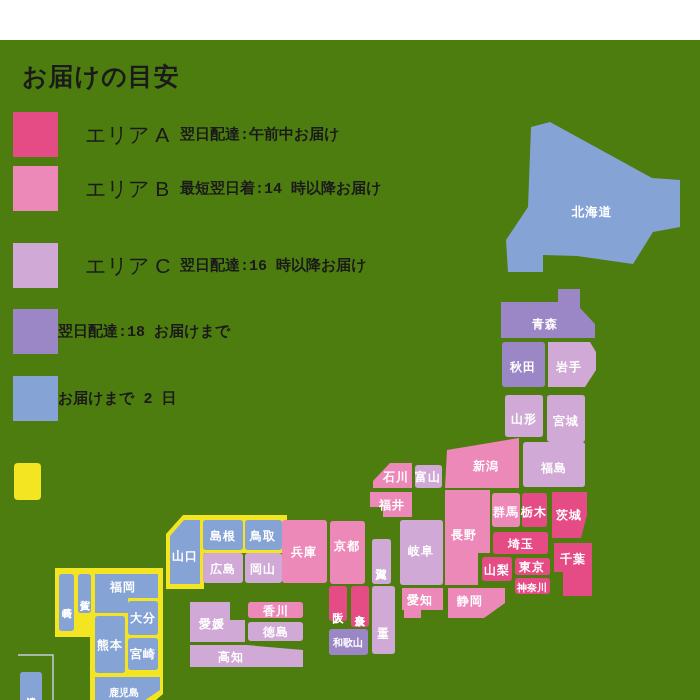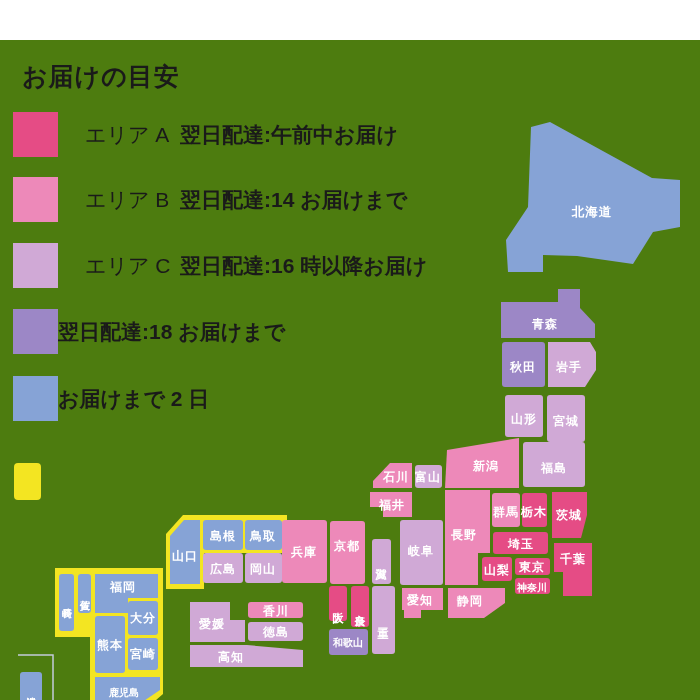--- a/index.html
+++ b/index.html
@@ -2,21 +2,21 @@
 <html><head>
 <meta charset="utf-8">
 <style>
   html,body{margin:0;padding:0;background:#fff;}
   .stage{position:relative;width:700px;height:700px;background:#4d7c0f;overflow:hidden;
          font-family:"Liberation Sans","DejaVu Sans",sans-serif;color:#1a1a1a;margin-top:40px;}
   .title{position:absolute;left:22px;top:20px;margin:0;font-size:25px;font-weight:bold;letter-spacing:1px;}
   .lrow{position:absolute;left:13px;height:45px;display:flex;align-items:center;}
   .swatch{width:45px;height:45px;flex:none;}
   .larea{margin-left:27px;width:95px;font-size:21px;font-weight:normal;flex:none;}
-  .ldesc{font-size:21px;font-weight:bold;white-space:nowrap;}
+  .ldesc{font-size:15px;font-weight:bold;white-space:nowrap;font-family:Liberation Mono, monospace;}
   .yrow{position:absolute;left:14px;top:423px;display:flex;align-items:flex-start;}
   .yswatch{width:27px;height:37px;border-radius:4px;flex:none;}
   .ytext{margin-left:23px;}
   .ylabel{font-size:17.5px;font-weight:bold;white-space:nowrap;}
   .ynote{font-size:12px;font-weight:bold;margin-top:3px;}
   svg.map{position:absolute;left:0;top:0;}
   .plabel{font-family:"Liberation Sans","DejaVu Sans",sans-serif;font-weight:bold;font-size:12px;
           fill:#ffffff;text-anchor:middle;dominant-baseline:central;letter-spacing:1px;}
   .s3{font-size:10px;letter-spacing:0;}
   .big{font-size:12.5px;}
@@ -30,24 +30,24 @@
 <div class="stage">
 
   <h1 class="title">お届けの目安</h1>
 
   <div>
     <div class="lrow" style="top:72px">
       <span class="swatch" style="background-color: rgb(229, 76, 133);"></span>
       <span class="larea">エリア A</span>
       <span class="ldesc">翌日配達:午前中お届け</span>
     </div>
-    <div class="lrow" style="top:137px">
+    <div class="lrow" style="top:126px">
       <span class="swatch" style="background-color: rgb(237, 137, 185);"></span>
       <span class="larea">エリア B</span>
-      <span class="ldesc">翌日配達:14 お届けまで</span>
+      <span class="ldesc">最短翌日着:14 時以降お届け</span>
     </div>
     <div class="lrow" style="top:203px">
       <span class="swatch" style="background-color: rgb(208, 169, 214);"></span>
       <span class="larea">エリア C</span>
       <span class="ldesc">翌日配達:16 時以降お届け</span>
     </div>
     <div class="lrow" style="top:269px">
       <span class="swatch" style="background-color: rgb(156, 135, 198);"></span>
       <span class="ldesc">翌日配達:18 お届けまで</span>
     </div>

